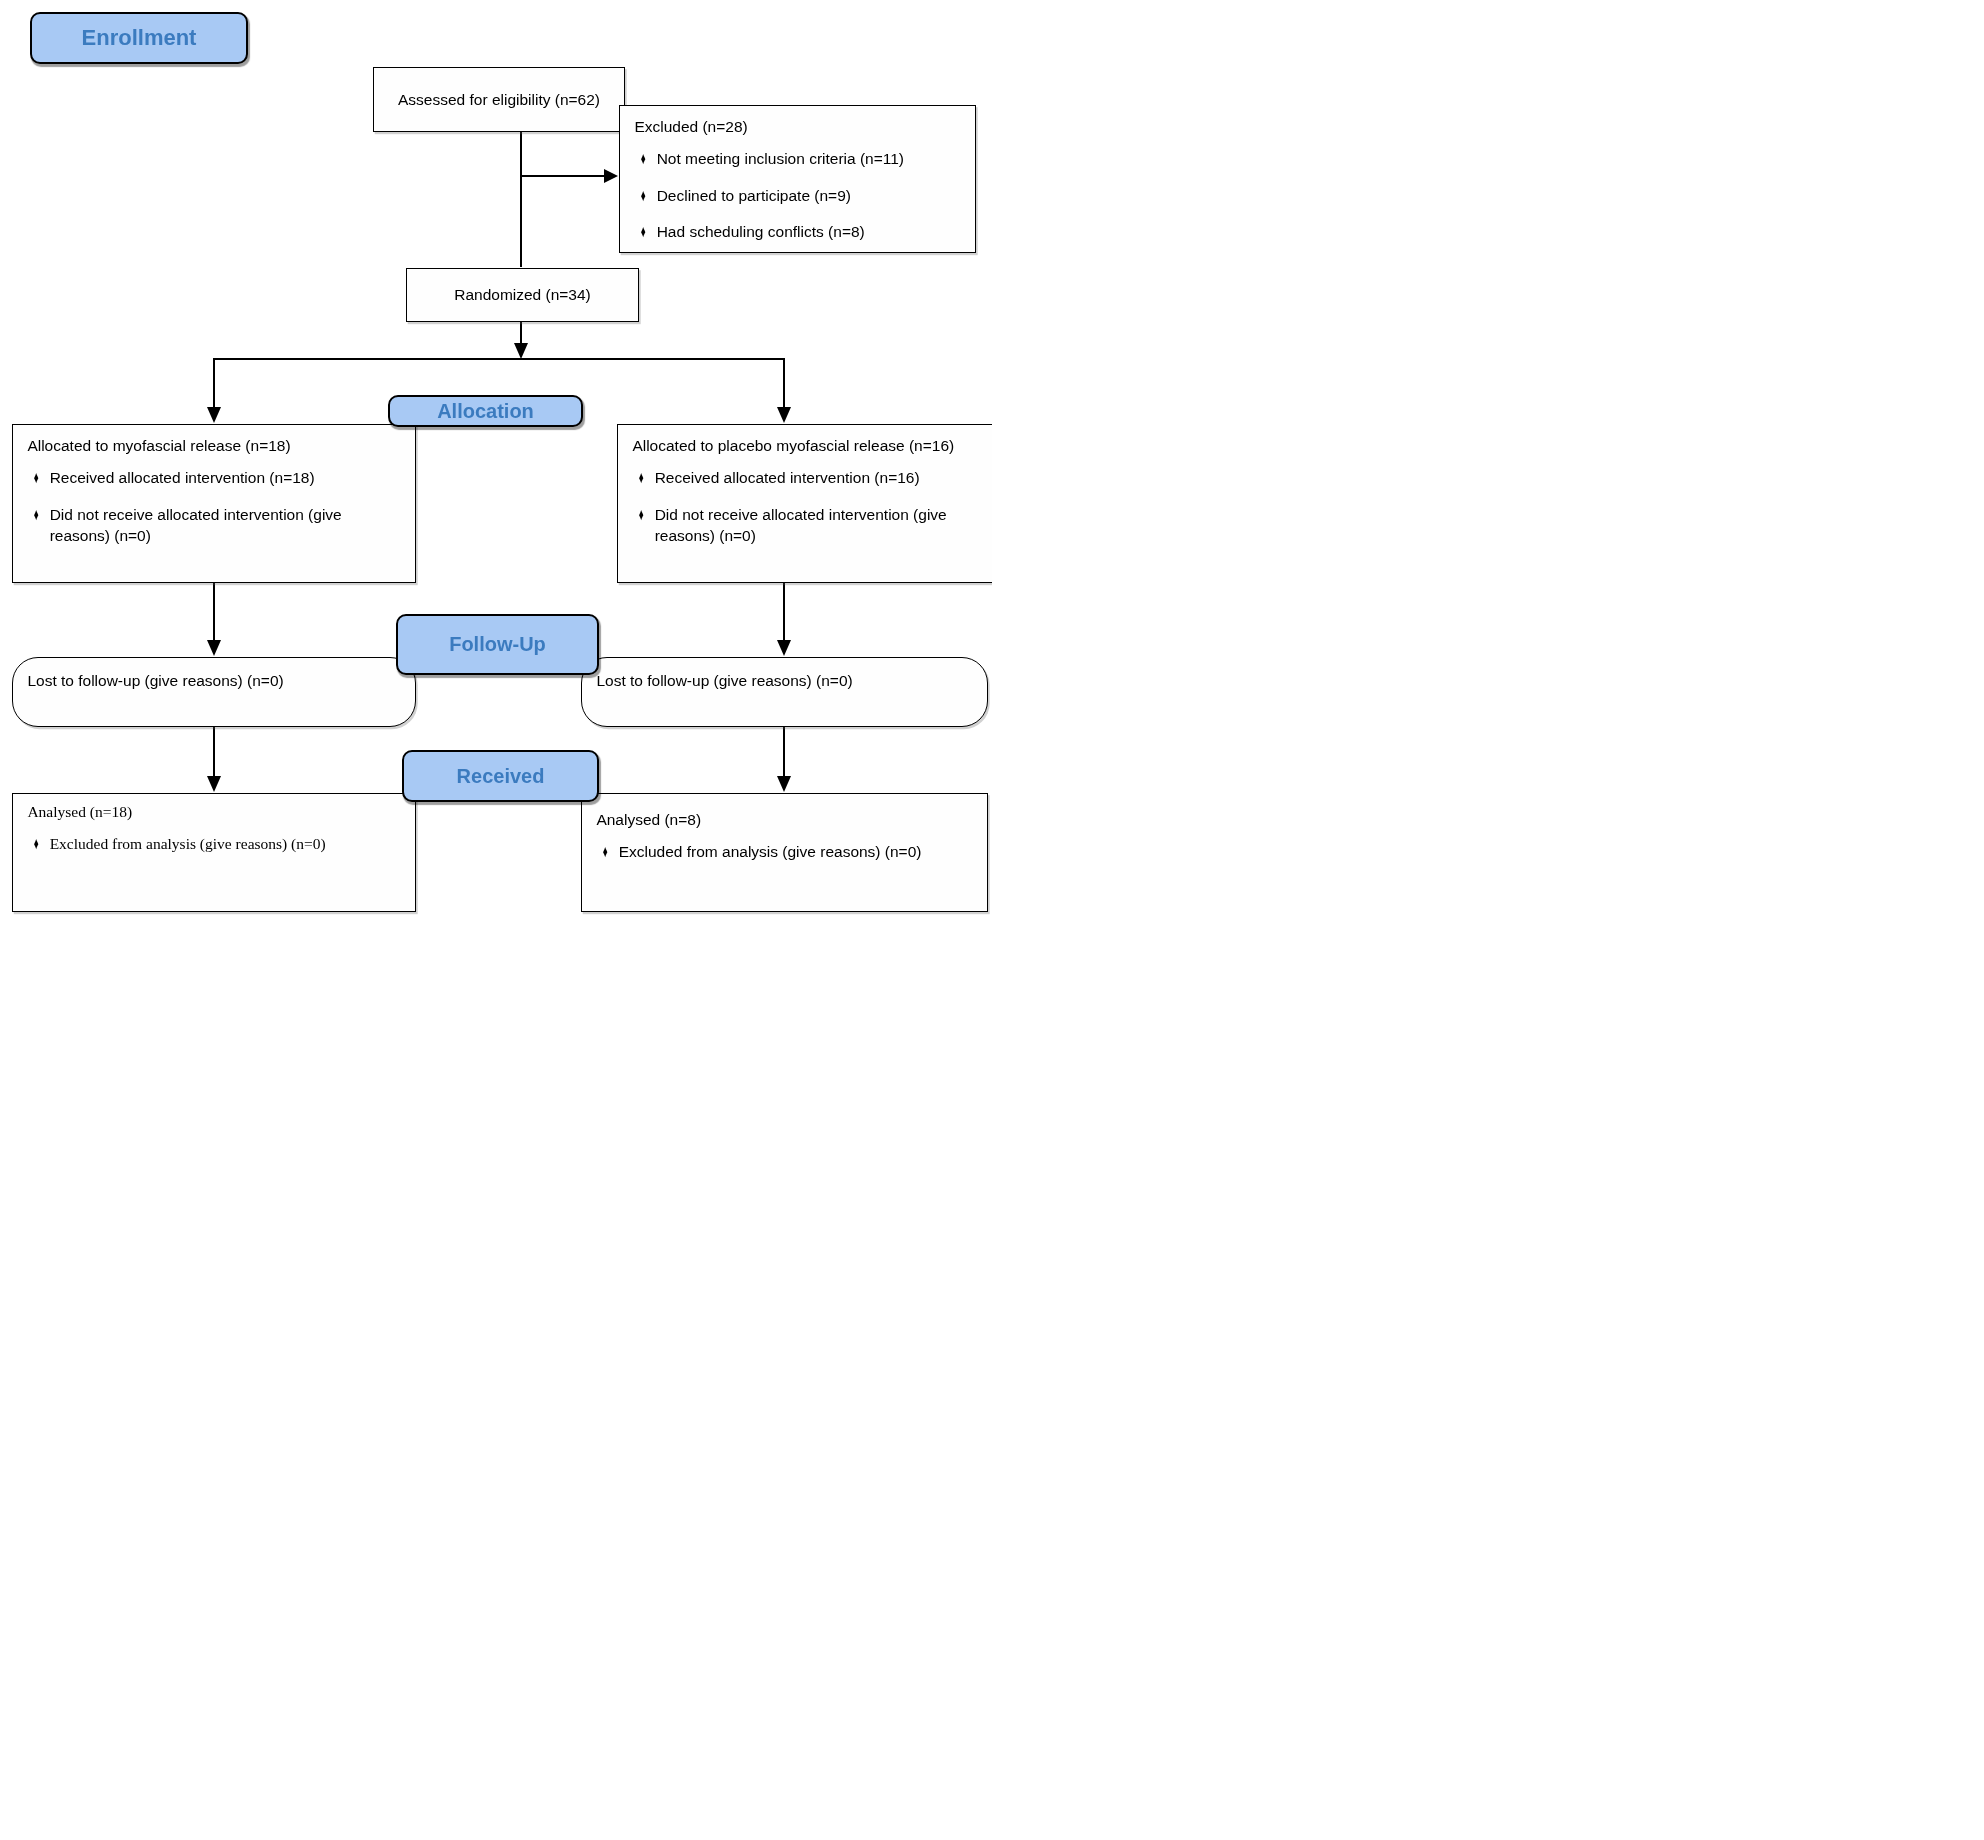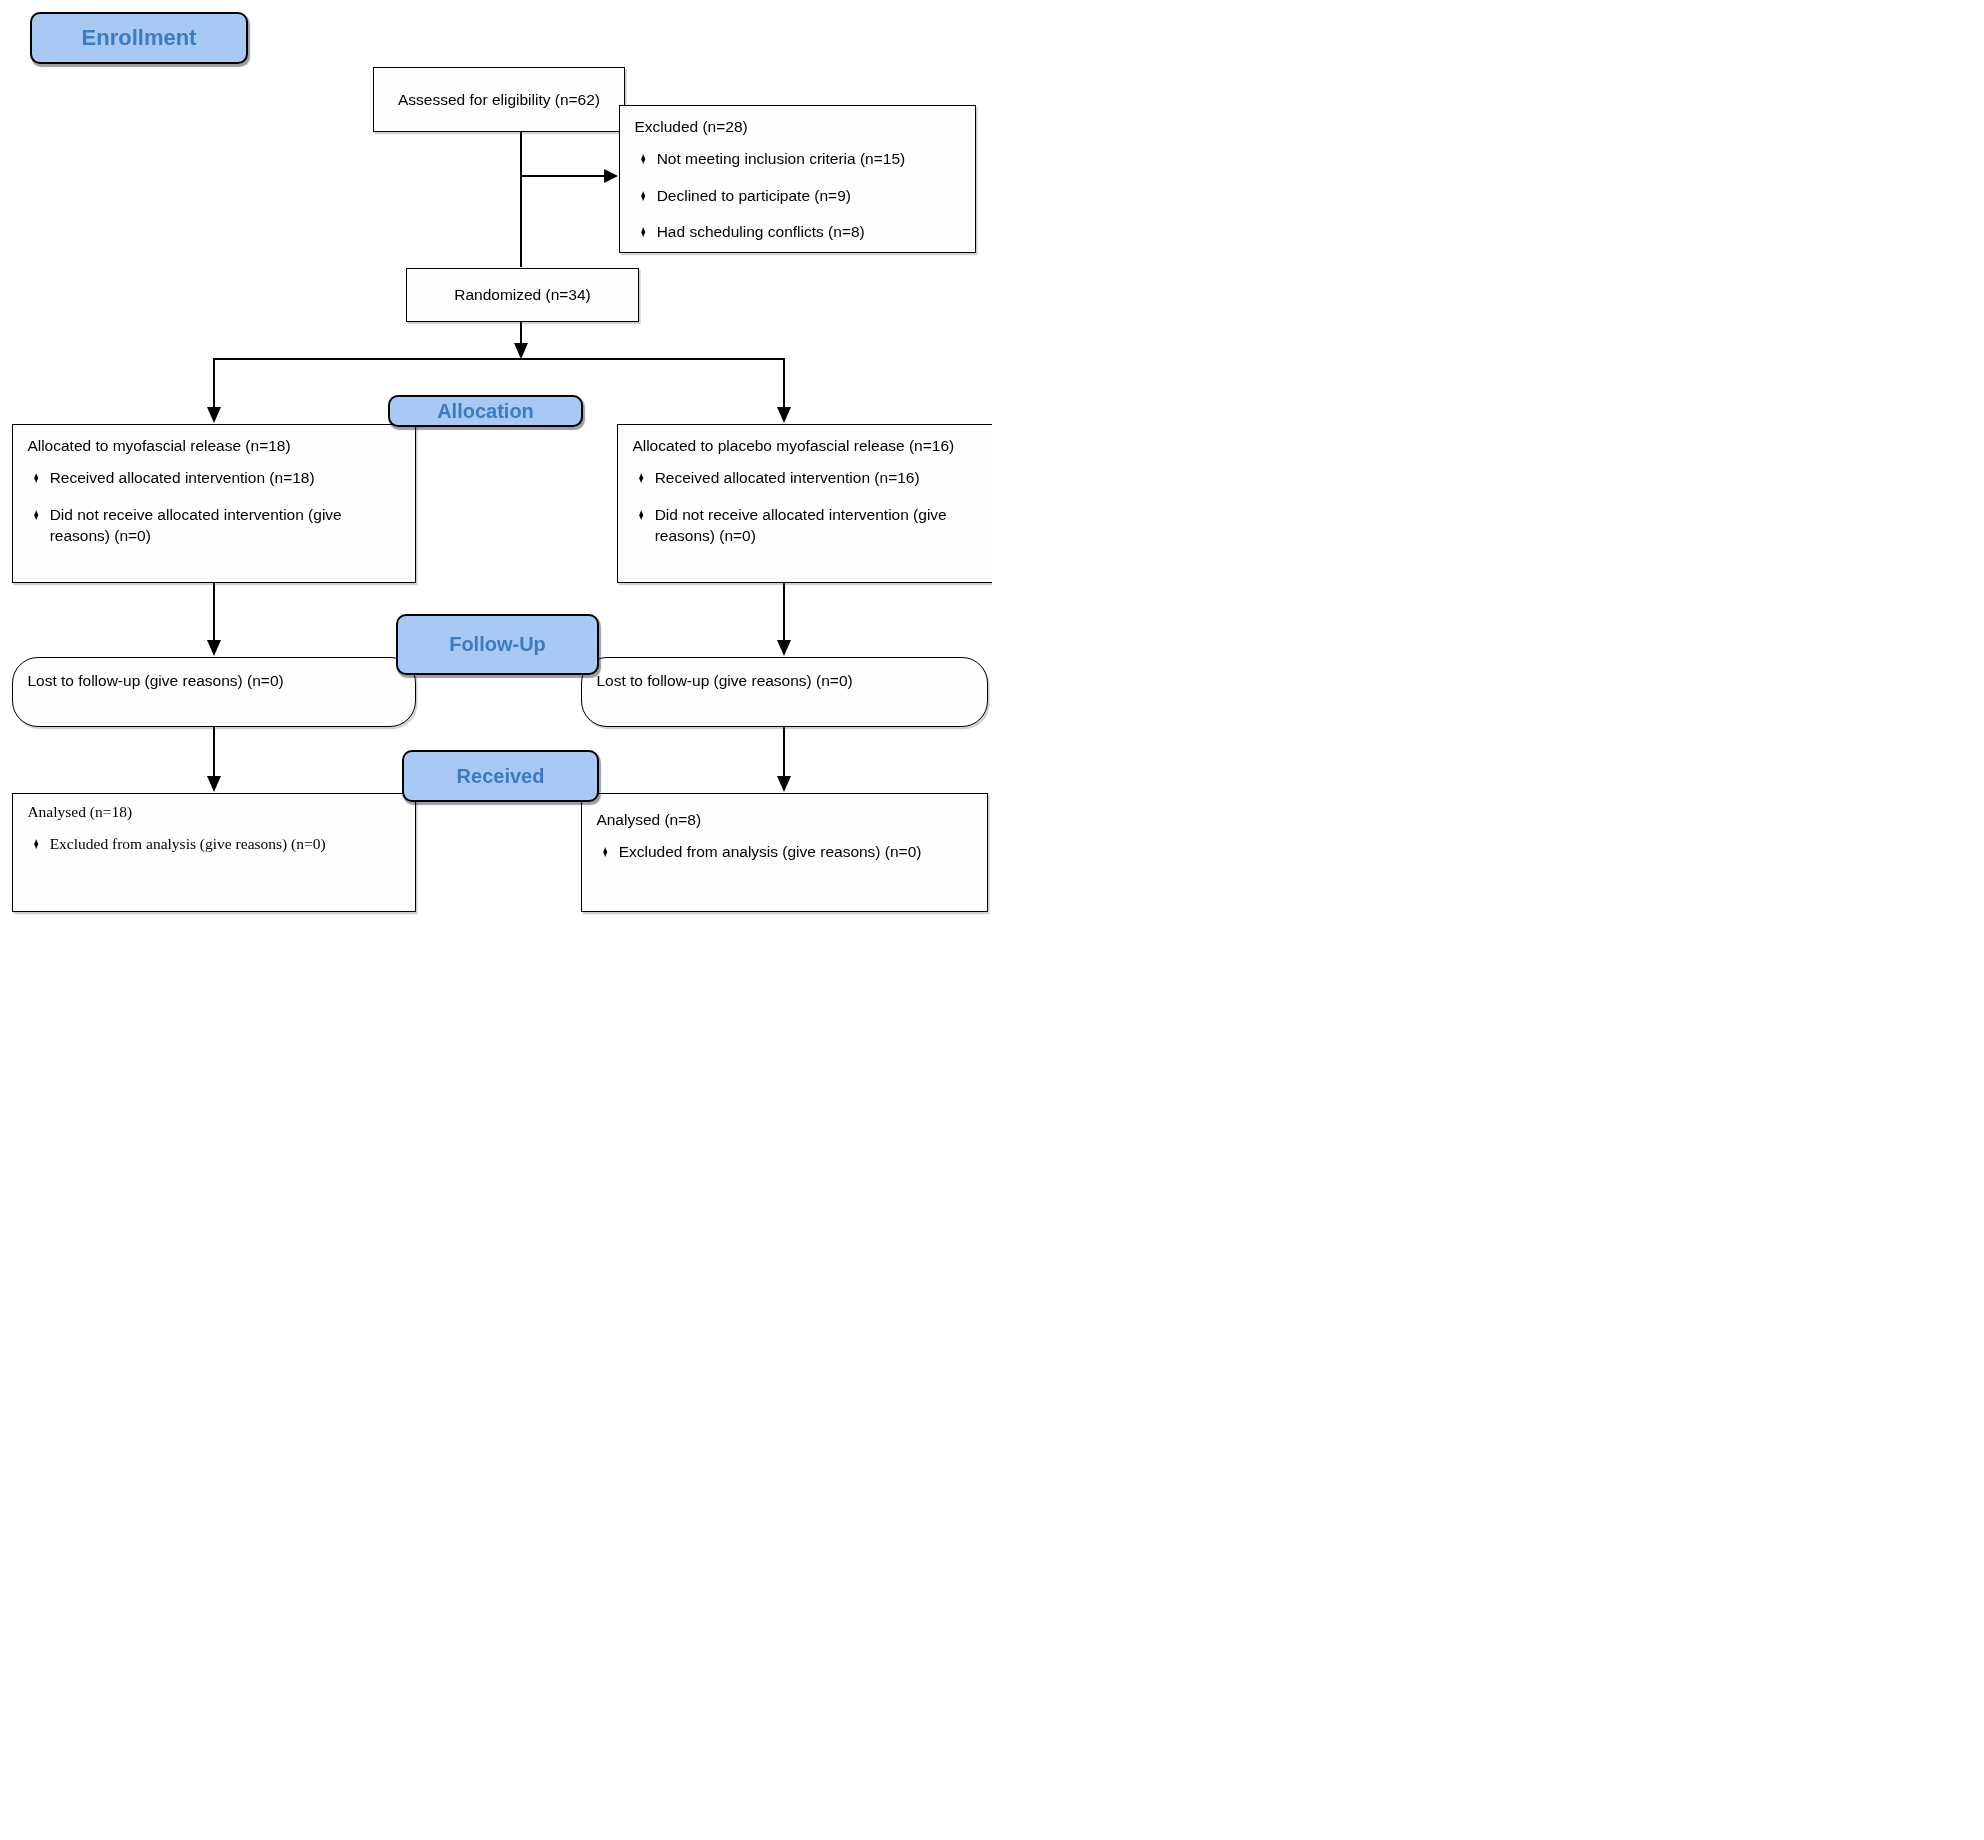--- a/index.html
+++ b/index.html
@@ -79,21 +79,21 @@
   </div>
 
   <div class="fbox center-box" style="left:373px; top:23px; width:252px; height:65px;margin-top:44px;">
     <span>Assessed for eligibility (n=62)</span>
   </div>
 
   <div class="fbox detail-box" style="left:619px; top:105px; width:357px; height:148px;">
     <p class="box-title">Excluded (n=28)</p>
     <div class="bullet-row">
       <span class="diamond">♦</span>
-      <span class="bullet-text">Not meeting inclusion criteria (n=15)</span>
+      <span class="bullet-text">Not meeting inclusion criteria (n=11)</span>
     </div>
     <div class="bullet-row">
       <span class="diamond">♦</span>
       <span class="bullet-text">Declined to participate (n=9)</span>
     </div>
     <div class="bullet-row">
       <span class="diamond">♦</span>
       <span class="bullet-text">Had scheduling conflicts (n=8)</span>
     </div>
   </div>

